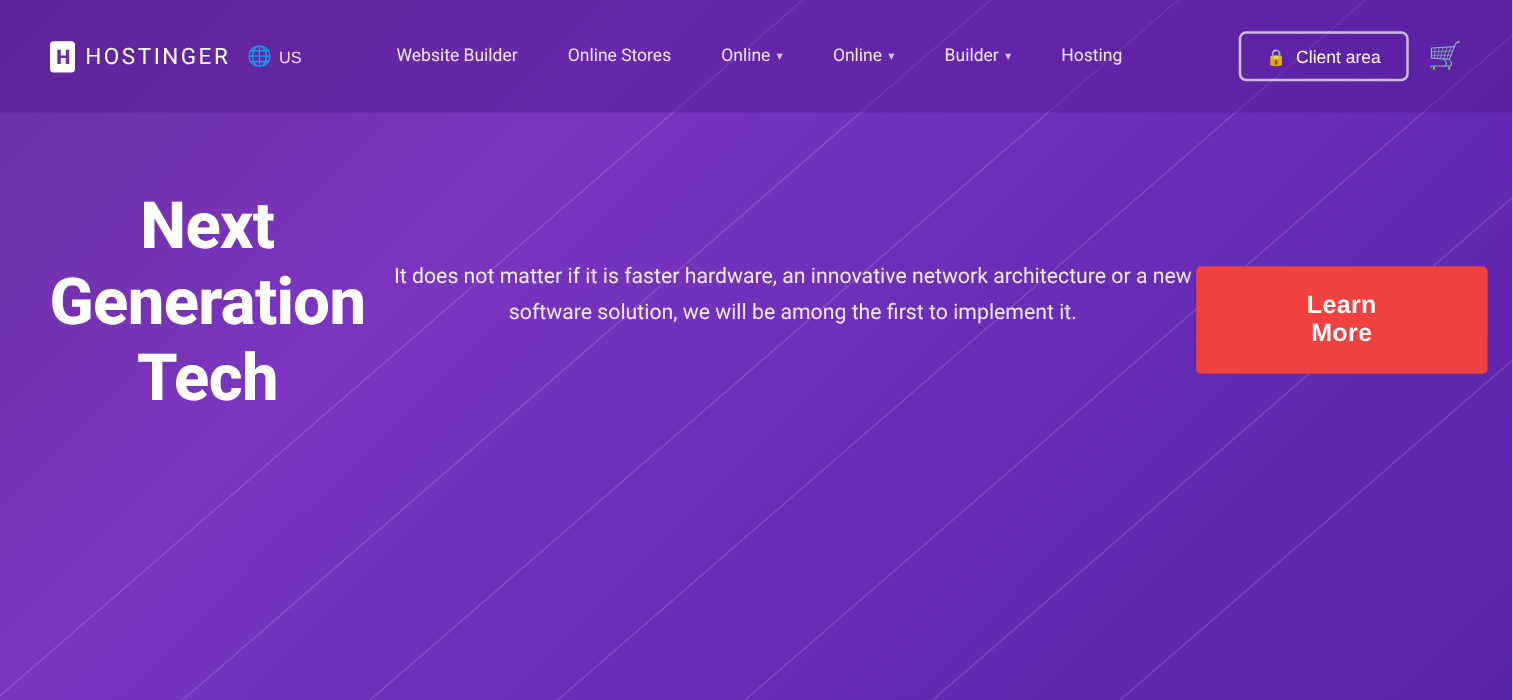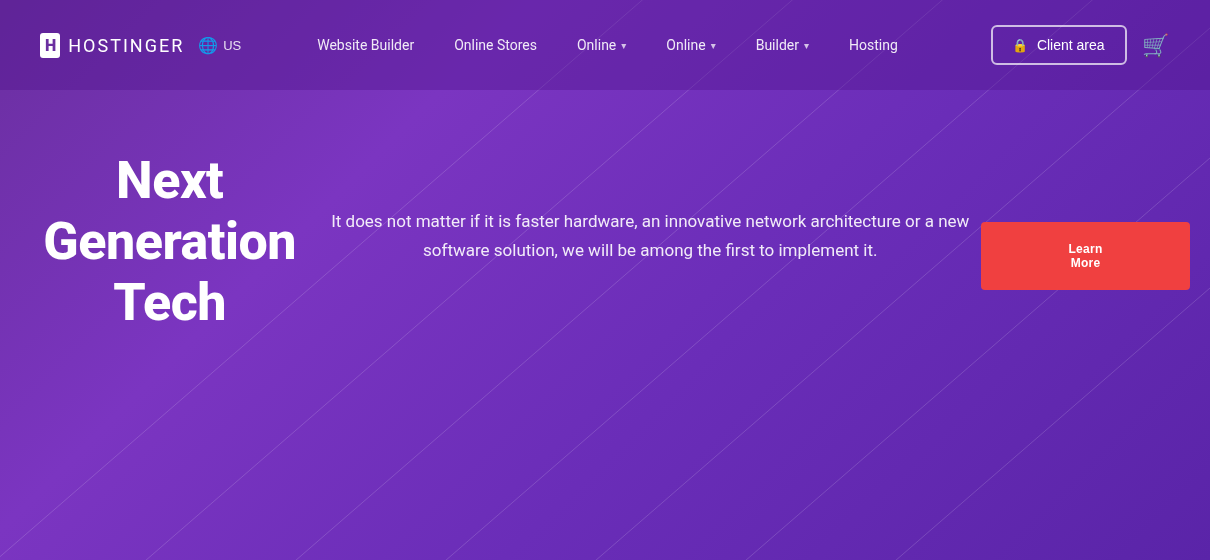--- a/index.html
+++ b/index.html
@@ -173,21 +173,21 @@
       font-size: 17px;
       font-weight: 400;
       line-height: 1.7;
       max-width: 760px;
       margin-bottom: 39px;
     }
 
     .learn-more-btn {
       background: #f04040;
       color: white;
-      font-size: 12px;
+      font-size: 20px;
       font-weight: 700;
       padding: 20px 84px;
       border: none;
       border-radius: 4px;
       cursor: pointer;
       letter-spacing: 0.3px;
     }
 
     
     .bg-svg {

